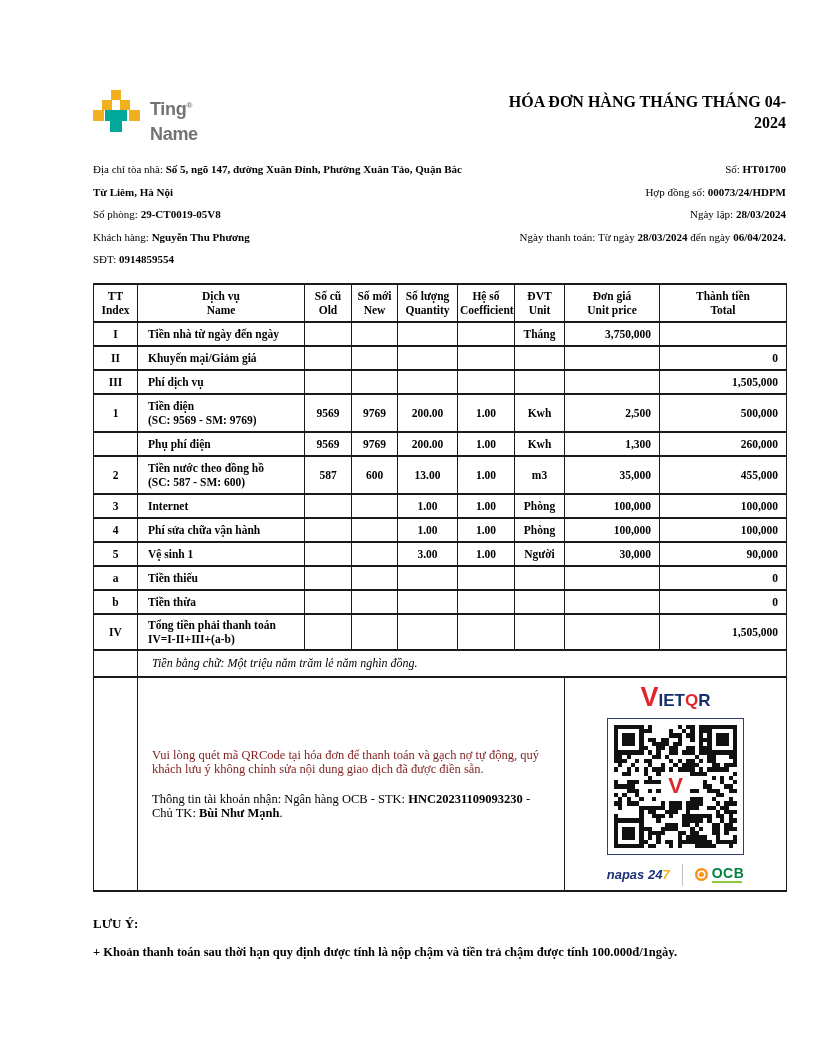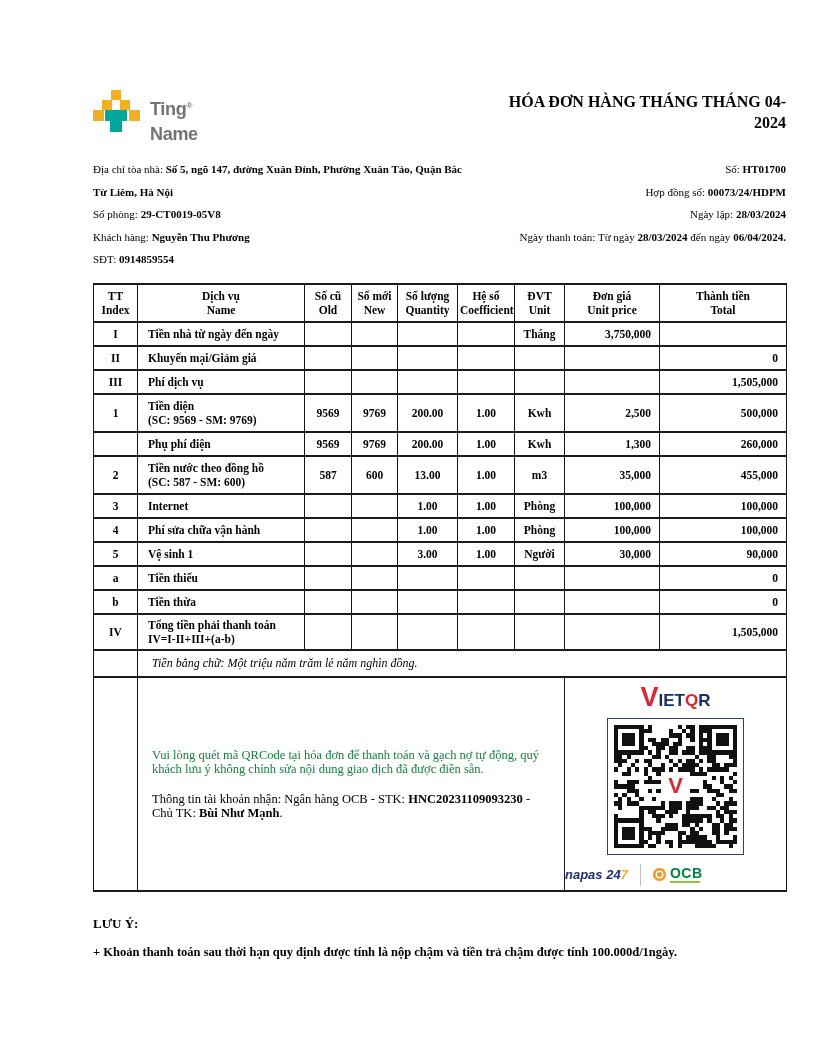--- a/index.html
+++ b/index.html
@@ -41,36 +41,36 @@
   .inv tr{height:24px;}
   .c-tt{text-align:center;}
   .c-name{text-align:left;padding-left:10px !important;}
   .c-num{text-align:center;}
   .c-money{text-align:right;padding-right:8px !important;}
   .words-cell{font-weight:normal !important;font-style:italic;padding:5px 6px 5px 14px !important;font-size:12px;}
   .words-cell b{font-weight:normal;}
   tr.qr-row{height:204px;}
   .qr-text-cell{font-weight:normal !important;font-size:12.5px;line-height:17.5px;
                 vertical-align:middle;padding:10px 14px 10px 14px !important;}
-  .red-note{color:#15803d;margin-bottom:16px;}
+  .red-note{color:#7f1d1d;margin-bottom:16px;}
   .acct b{font-weight:bold;}
   .qr-cell{font-weight:normal !important;vertical-align:top;text-align:center;padding:4px 0 !important;}
 
   
   .vietqr{font-family:"Liberation Sans",sans-serif;font-weight:bold;line-height:26px;margin-top:2px;}
   .vq-v{color:#e0262c;font-size:27px;}
   .vq-iet{color:#152f6d;font-size:17px;}
   .vq-q{color:#e0262c;font-size:17px;}
   .vq-r{color:#152f6d;font-size:17px;}
   .qr-plate{width:135px;height:135px;margin:3px auto 0;border:1px solid #2c3e78;background:#fff;
             position:relative;display:flex;align-items:center;justify-content:center;}
   .qr-vbadge{position:absolute;left:50%;top:50%;transform:translate(-50%,-50%);
              width:26px;height:24px;background:#fff;display:flex;align-items:center;justify-content:center;
              font-family:"Liberation Sans",sans-serif;font-weight:bold;font-size:22px;color:#e0262c;}
-  .pay-logos{display:flex;align-items:center;gap:12px;margin-top:9px;
+  .pay-logos{display:flex;align-items:center;justify-content:center;gap:12px;margin-top:9px;
              font-family:"Liberation Sans",sans-serif;}
   .napas{font-style:italic;font-weight:bold;font-size:13px;color:#1d3176;}
   .napas .n7{color:#f0b61c;}
   .pl-div{width:1px;height:22px;background:#b9c0cc;}
   .ocb{display:flex;align-items:center;gap:4px;}
   .ocb-circle{width:13px;height:13px;border-radius:50%;background:#f7941e;box-shadow:inset 0 0 0 2.5px #f7941e, inset 0 0 0 4px #fff;}
   .ocb-right{display:flex;flex-direction:column;align-items:flex-start;}
   .ocb-text{color:#00833e;font-weight:bold;font-size:14px;line-height:13px;letter-spacing:0.5px;}
   .ocb-bar{width:30px;height:2px;background:#8dc63f;margin-top:1px;}
 

